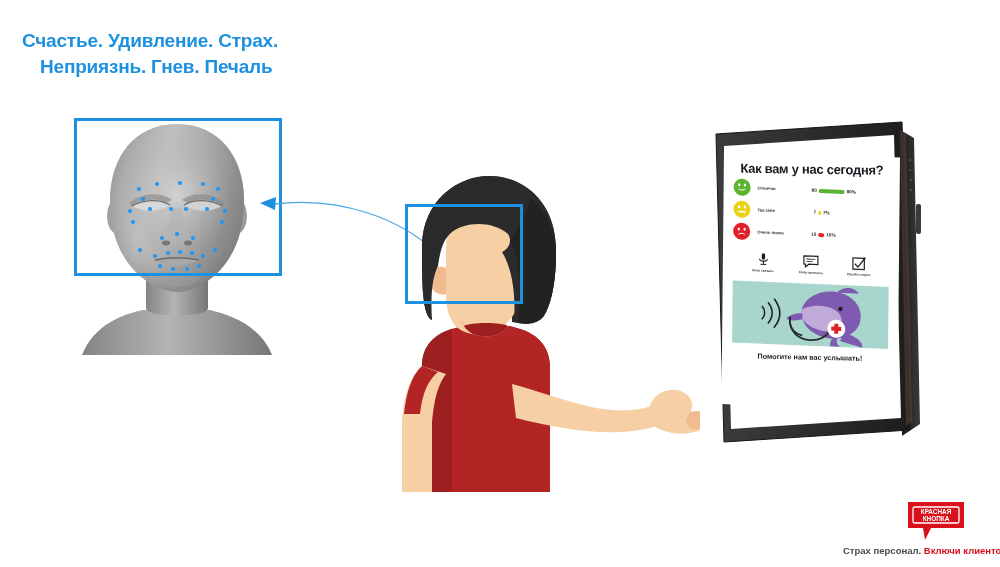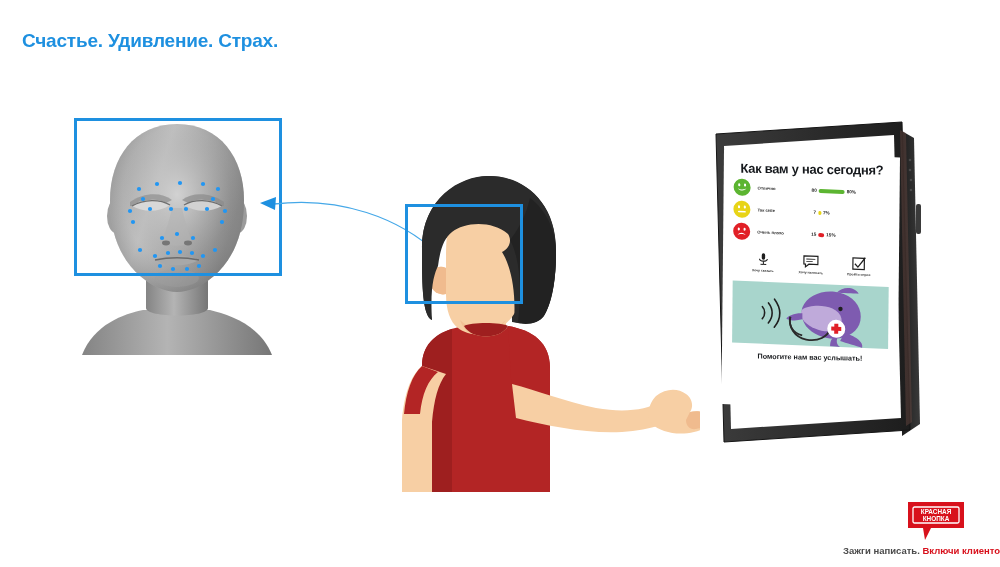--- a/index.html
+++ b/index.html
@@ -77,20 +77,21 @@
   }
   #tagline .red{color:#d8111c;}
 </style>
 </head>
 <body>
 
 <div class="stage">
 
   <div id="headline">
     <span>Счастье. Удивление. Страх.</span>
+    <span class="l2">Неприязнь. Гнев. Печаль</span>
   </div>
 
   <div id="head-panel">
     <svg id="head-svg" width="240" height="250" viewBox="0 0 240 250">
       <defs>
         <linearGradient id="skull" x1="0" y1="0" x2="1" y2="0.4">
           <stop offset="0" stop-color="#9a9a9a"></stop>
           <stop offset="0.42" stop-color="#c6c6c6"></stop>
           <stop offset="0.72" stop-color="#a2a2a2"></stop>
           <stop offset="1" stop-color="#7e7e7e"></stop>
@@ -358,17 +359,17 @@
 
   <div id="logo">
     <svg width="62" height="42" viewBox="0 0 62 42">
       <path d="M3 2 H59 V28 H26 L20 40 L18 28 H3 Z" fill="#d8111c"></path>
       <rect x="8" y="7" width="46" height="16" rx="1.5" fill="none" stroke="#ffffff" stroke-width="1.3"></rect>
       <text x="31" y="14.4" fill="#ffffff" font-size="6.4" font-weight="bold" text-anchor="middle" font-family="Liberation Sans, sans-serif">КРАСНАЯ</text>
       <text x="31" y="21.4" fill="#ffffff" font-size="6.4" font-weight="bold" text-anchor="middle" font-family="Liberation Sans, sans-serif">КНОПКА</text>
     </svg>
   </div>
   <div id="tagline">
-    <span>Зажги написать.</span>
+    <span>Страх персонал.</span>
     <span class="red">Включи клиентов</span>
   </div>
 
 </div>
 
 </body></html>

